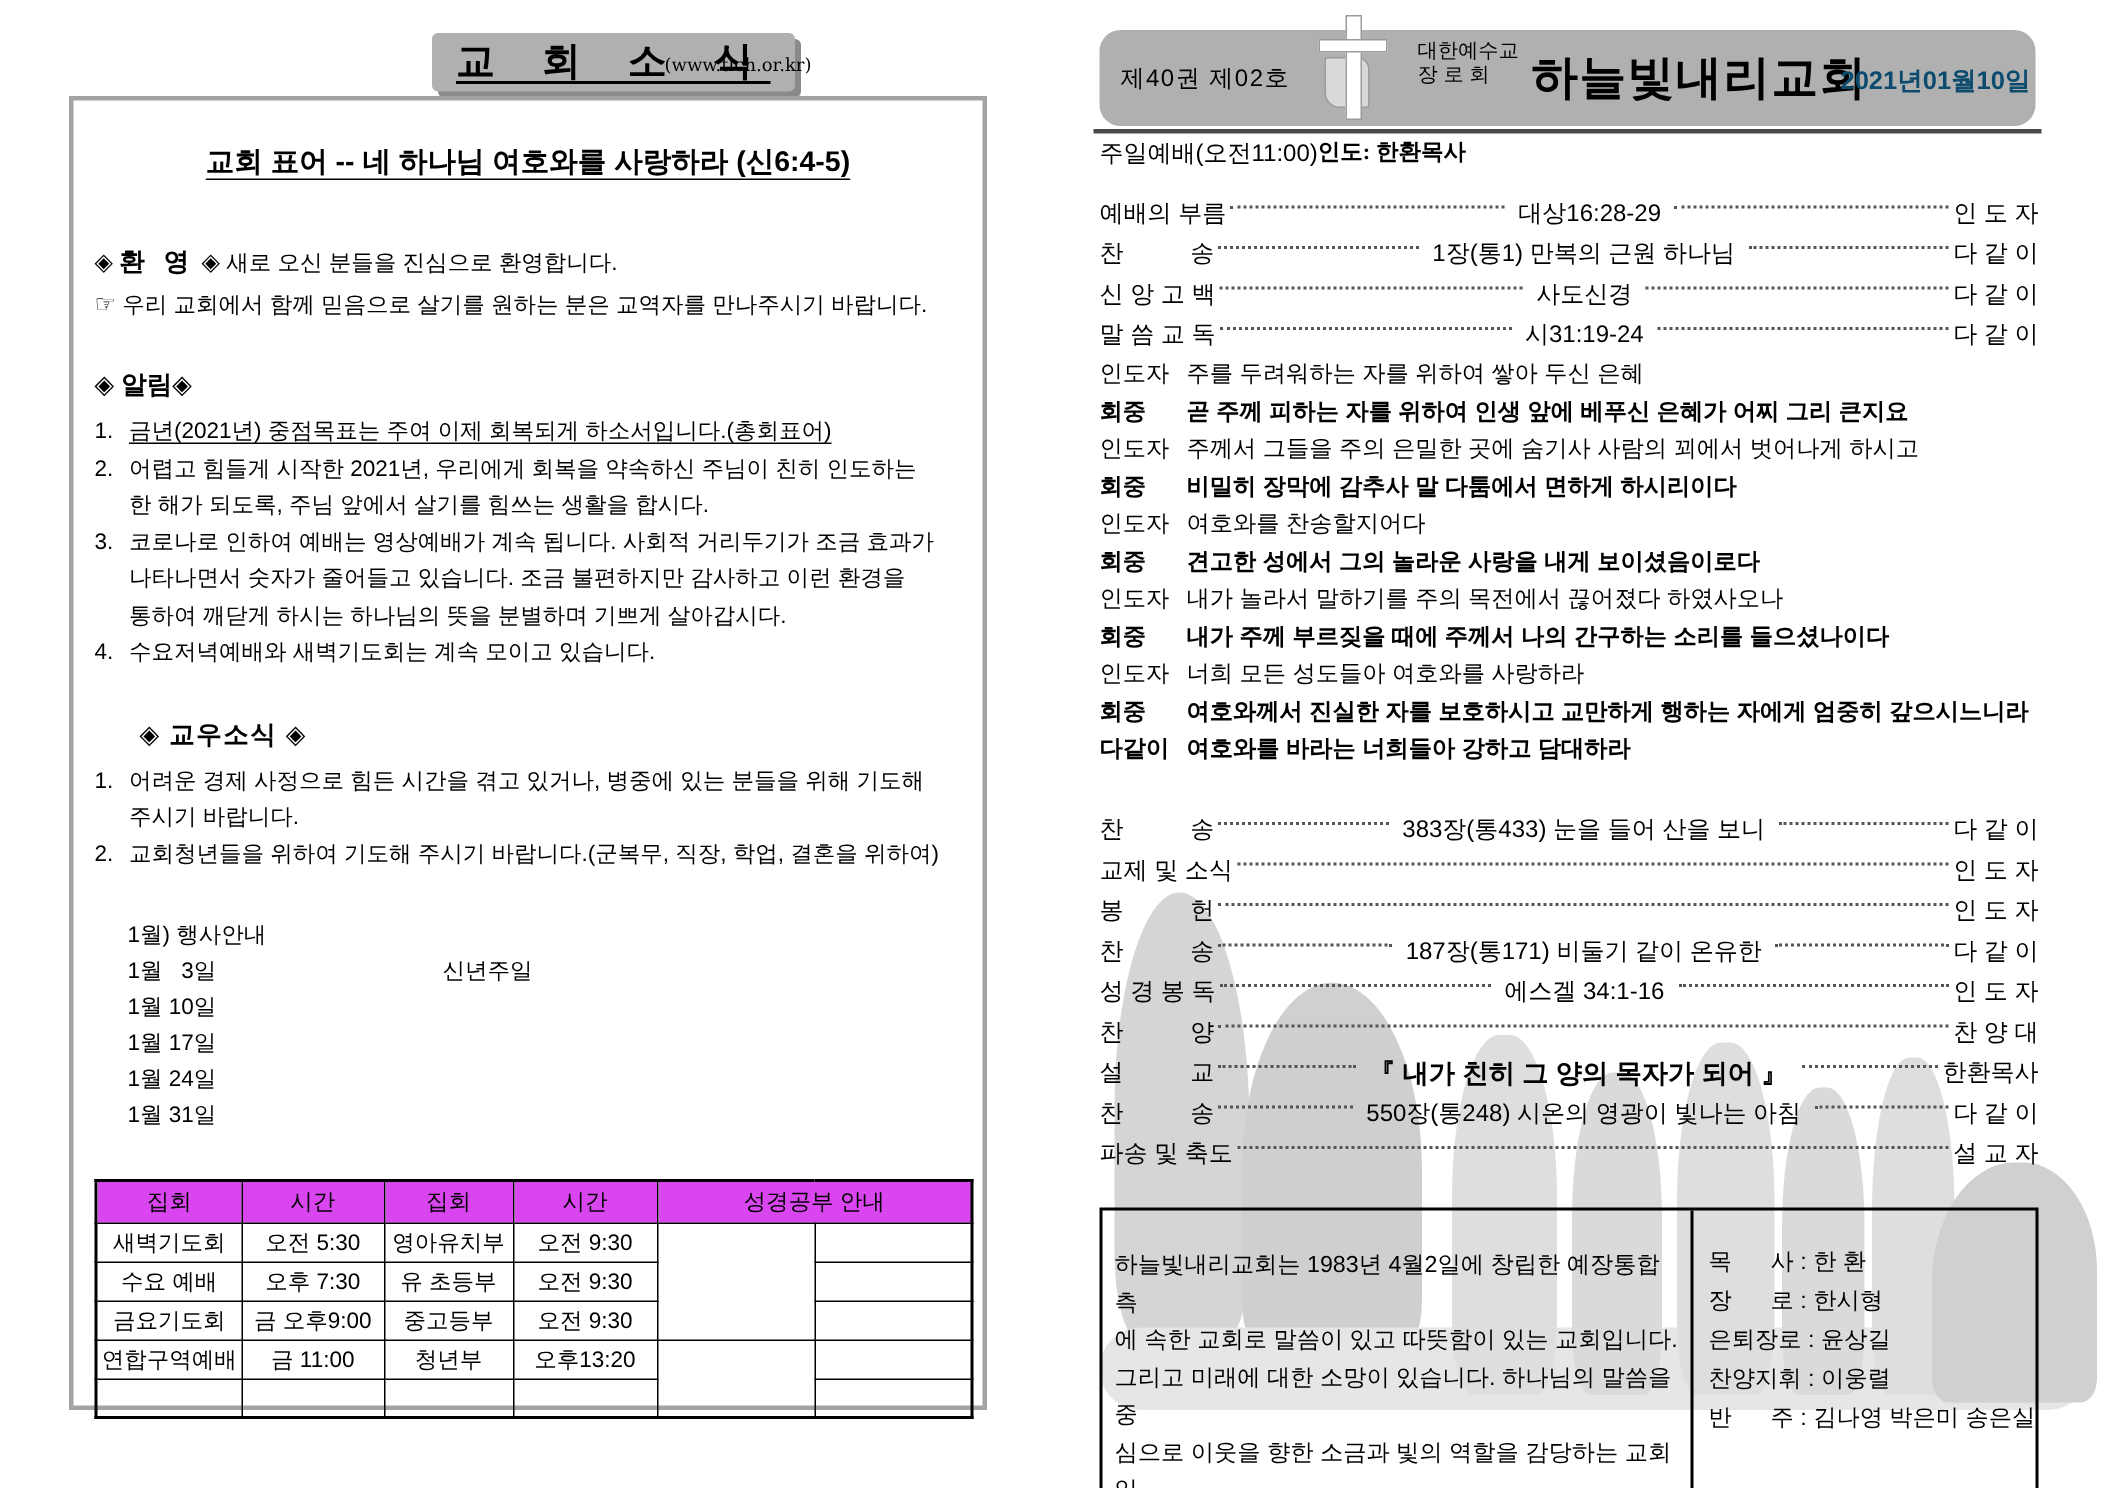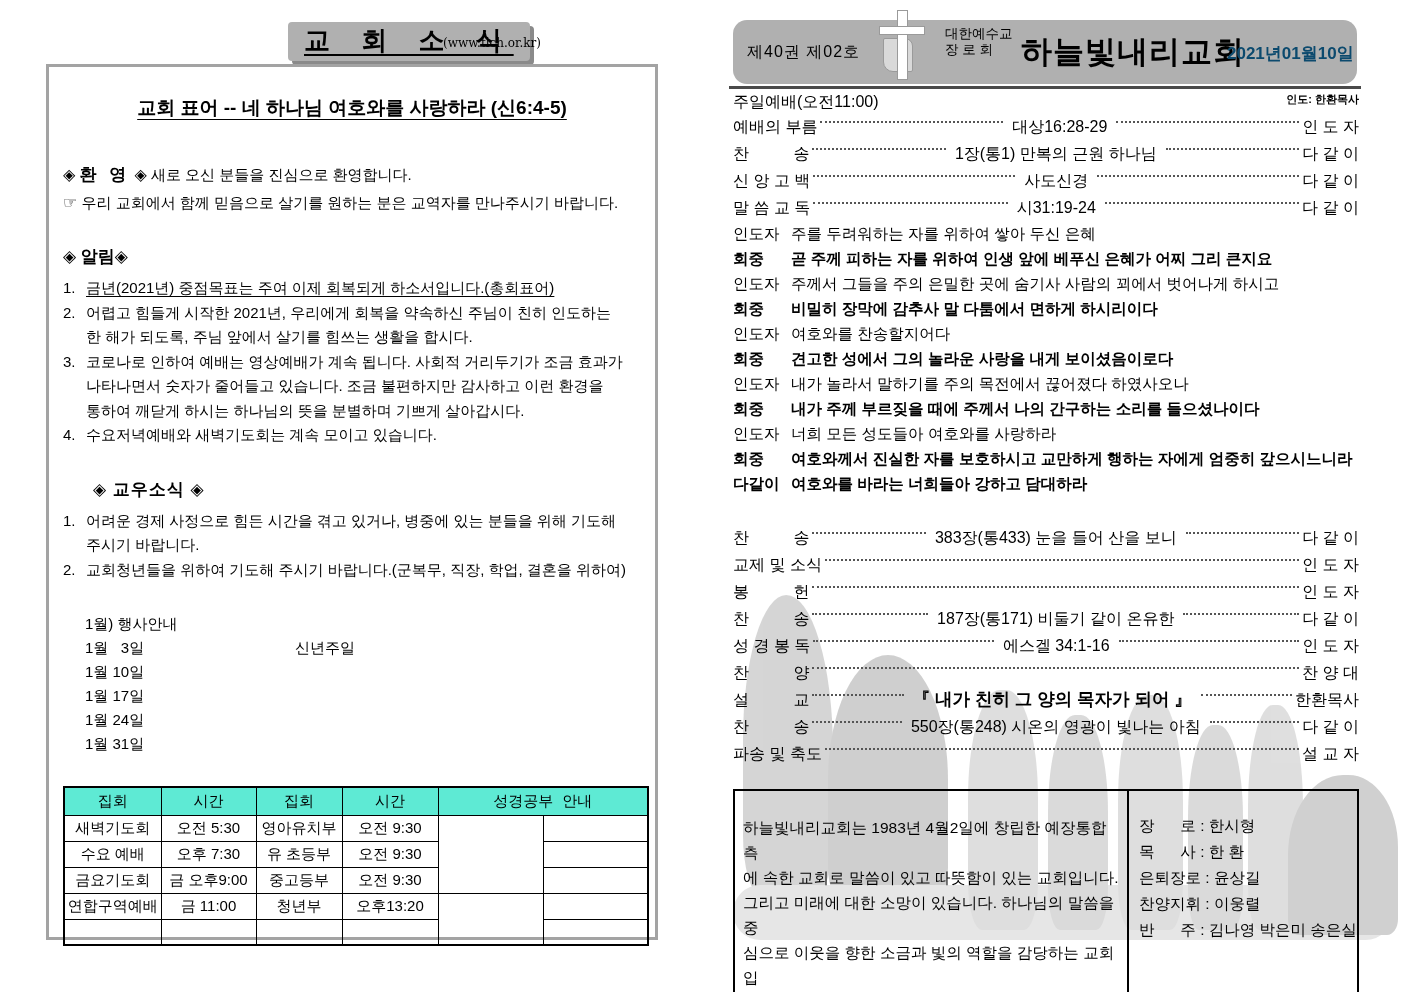--- a/index.html
+++ b/index.html
@@ -31,43 +31,43 @@
   .nnum { width:23px; flex:none; }
   .nline.u { text-decoration:underline; text-underline-offset:3px; }
   .news-head { font-weight:bold; font-size:17px; margin:30px 0 8px 30px; letter-spacing:1px; }
   .ev-head { margin:30px 0 0 22px; line-height:24px; }
   .ev-row { display:flex; margin-left:22px; line-height:24px; }
   .ev-date { width:150px; flex:none; }
   .ev-name { margin-left:60px; }
 
   table.sched { border-collapse:collapse; width:584px; margin-top:30px;
     border:2px solid #000; table-layout:fixed; }
-  table.sched th { background:#5eead4; font-weight:normal; font-size:15px;font-family:Liberation Mono, monospace; }
+  table.sched th { background:#d946ef; font-weight:normal; font-size:15px; }
   table.sched th, table.sched td { border:1px solid #000; height:26px;
     text-align:center; padding:0 1px; overflow:hidden; white-space:nowrap; }
   table.sched tr.hdr th { height:28px; }
 
   
   .r-header { position:absolute; left:733px; top:20px; width:624px; height:64px;
     background:#b0b0b0; border-radius:14px; }
   .r-underbar { position:absolute; left:729px; top:86px; width:632px; height:3px; background:#4a4a4a; }
   .r-issue { position:absolute; left:14px; top:22px; font-size:16px; letter-spacing:1px; }
   .cross-logo { position:absolute; left:140px; top:-10px; width:58px; height:72px; }
   .cross-v { position:absolute; left:24px; top:0; width:11px; height:70px; background:#fff; border:1px solid #9a9a9a; }
   .cross-h { position:absolute; left:6px; top:16px; width:46px; height:9px; background:#fff; border:1px solid #9a9a9a; }
   .cross-flag { position:absolute; left:10px; top:28px; width:30px; height:34px;
     background:#d9d9d9; border:1px solid #9a9a9a; border-radius:2px 8px 2px 10px; }
   .r-denom { position:absolute; left:212px; top:6px; font-size:13.5px; font-weight:normal; line-height:16px; }
   .r-church { position:absolute; left:288px; top:11px; font-size:31px; font-weight:bold; letter-spacing:1px; }
   .r-date { position:absolute; left:494px; top:22px; font-size:17px; color:#0c4a6e;font-weight:bold; }
 
   .r-content { position:absolute; left:733px; top:92px; width:626px; z-index:2; }
-  .service-row { display:flex; justify-content:space-between; margin-bottom:0; }
+  .service-row { display:flex; justify-content:flex-start; margin-bottom:16px; }
   .service-title { font-size:16px; }
-  .service-leader { font-size:11px; font-weight:bold; }
+  .service-leader { font-size:15px; font-weight:bold;font-family:Liberation Serif, serif; }
 
   .or { display:flex; align-items:flex-start; line-height:27px; }
   .or-l { flex:none; font-size:16px; }
   .or-c { flex:none; font-size:16px; padding:0 6px; }
   .or-c.b { font-weight:bold; font-size:17.5px; }
   .or-r { flex:none; font-size:16px; text-align:right; }
   .dots { flex:1; height:0.68em; border-bottom:2px dotted #555; margin:0 3px; min-width:10px; }
 
   .rr { display:flex; line-height:25px; font-size:15.5px; }
   .rr-s { width:58px; flex:none; }
@@ -413,21 +413,21 @@
 
   <div class="info-box">
     <div class="info-left">
       <div> 하늘빛내리교회는 1983년 4월2일에 창립한 예장통합 측</div>
       <div>에 속한 교회로 말씀이 있고 따뜻함이 있는 교회입니다.</div>
       <div>그리고 미래에 대한 소망이 있습니다. 하나님의 말씀을 중</div>
       <div>심으로 이웃을 향한 소금과 빛의 역할을 감당하는 교회입</div>
 
     </div>
     <div class="info-right">
+      <div class="pre">목      사 : 한 환</div>
       <div class="pre">장      로 : 한시형</div>
-      <div class="pre">목      사 : 한 환</div>
       <div class="pre">은퇴장로 : 윤상길</div>
       <div class="pre">찬양지휘 : 이웅렬</div>
       <div class="pre">반      주 : 김나영 박은미 송은실</div>
     </div>
   </div>
 
 </div>
 
 </body></html>

